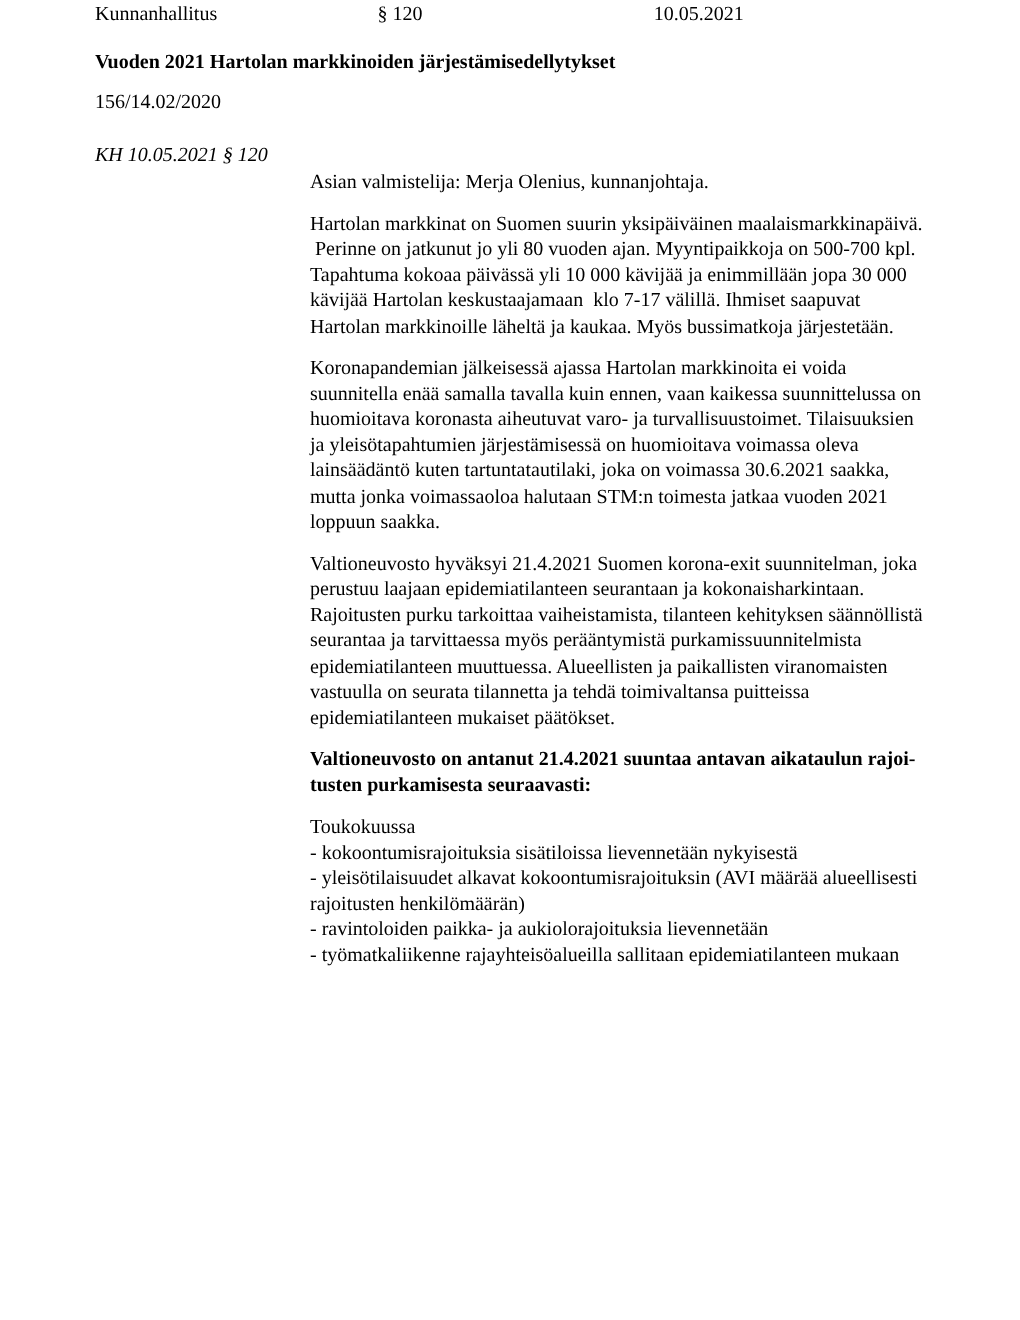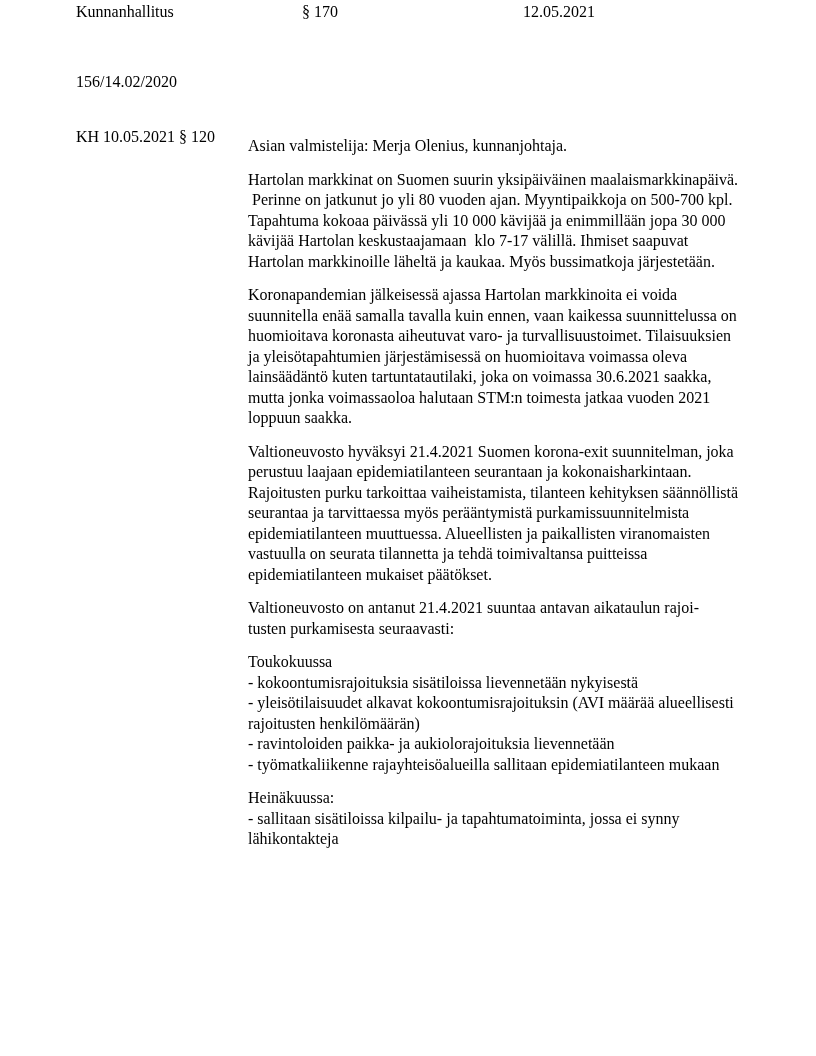--- a/index.html
+++ b/index.html
@@ -15,41 +15,42 @@
     overflow: hidden;
   }
   .hdr-committee { position: absolute; left: 76px;  top: 2px;  white-space: pre; text-align: center; }
   .hdr-section   { position: absolute; left: 302px; top: 2px;  white-space: pre; }
   .hdr-date      { position: absolute; left: 523px; top: 2px;  white-space: pre; }
   .doc-title {
     position: absolute; left: 76px; top: 40px;
     margin: 0; font-size: 16px; font-weight: bold; white-space: pre;
   }
   .case-number   { position: absolute; left: 76px; top: 72px;  white-space: pre; }
-  .decision-ref  { position: absolute; left: 76px; top: 127px; white-space: pre; }
+  .decision-ref  { position: absolute; left: 76px; top: 115px; white-space: pre; font-style: italic; }
   .doc-body      { position: absolute; left: 248px; top: 136px; }
   .doc-body p {
     margin: 0 16px 13px 0;
     white-space: pre;           
     line-height: 20.5px;
   }
-  .p-bold { font-weight: normal; }
+  .p-bold { font-weight: bold; }
   .p-gap  { margin-bottom: 23px; }  
 </style>
 </head>
 <body>
 
 <div class="page">
 
   <div class="hdr-committee">Kunnanhallitus</div>
 
-  <div class="hdr-section">§ 170</div>
+  <div class="hdr-section">§ 120</div>
 
-  <div class="hdr-date">12.05.2021</div>
+  <div class="hdr-date">10.05.2021</div>
 
+  <h1 class="doc-title">Vuoden 2021 Hartolan markkinoiden järjestämisedellytykset</h1>
 
   <div class="case-number">156/14.02/2020</div>
 
   <div class="decision-ref">KH 10.05.2021 § 120</div>
 
   <div class="doc-body">
     <p>Asian valmistelija: Merja Olenius, kunnanjohtaja.</p>
     <p>Hartolan markkinat on Suomen suurin yksipäiväinen maalaismarkkinapäivä.
  Perinne on jatkunut jo yli 80 vuoden ajan. Myyntipaikkoja on 500-700 kpl.
 Tapahtuma kokoaa päivässä yli 10 000 kävijää ja enimmillään jopa 30 000
@@ -70,18 +71,15 @@
 vastuulla on seurata tilannetta ja tehdä toimivaltansa puitteissa
 epidemiatilanteen mukaiset päätökset.</p>
     <p class="p-bold">Valtioneuvosto on antanut 21.4.2021 suuntaa antavan aikataulun rajoi-
 tusten purkamisesta seuraavasti:</p>
     <p class="p-gap">Toukokuussa
 - kokoontumisrajoituksia sisätiloissa lievennetään nykyisestä
 - yleisötilaisuudet alkavat kokoontumisrajoituksin (AVI määrää alueellisesti
 rajoitusten henkilömäärän)
 - ravintoloiden paikka- ja aukiolorajoituksia lievennetään
 - työmatkaliikenne rajayhteisöalueilla sallitaan epidemiatilanteen mukaan</p>
-    <p>Heinäkuussa:
-- sallitaan sisätiloissa kilpailu- ja tapahtumatoiminta, jossa ei synny
-lähikontakteja</p>
   </div>
 
 </div>
 
 </body></html>

